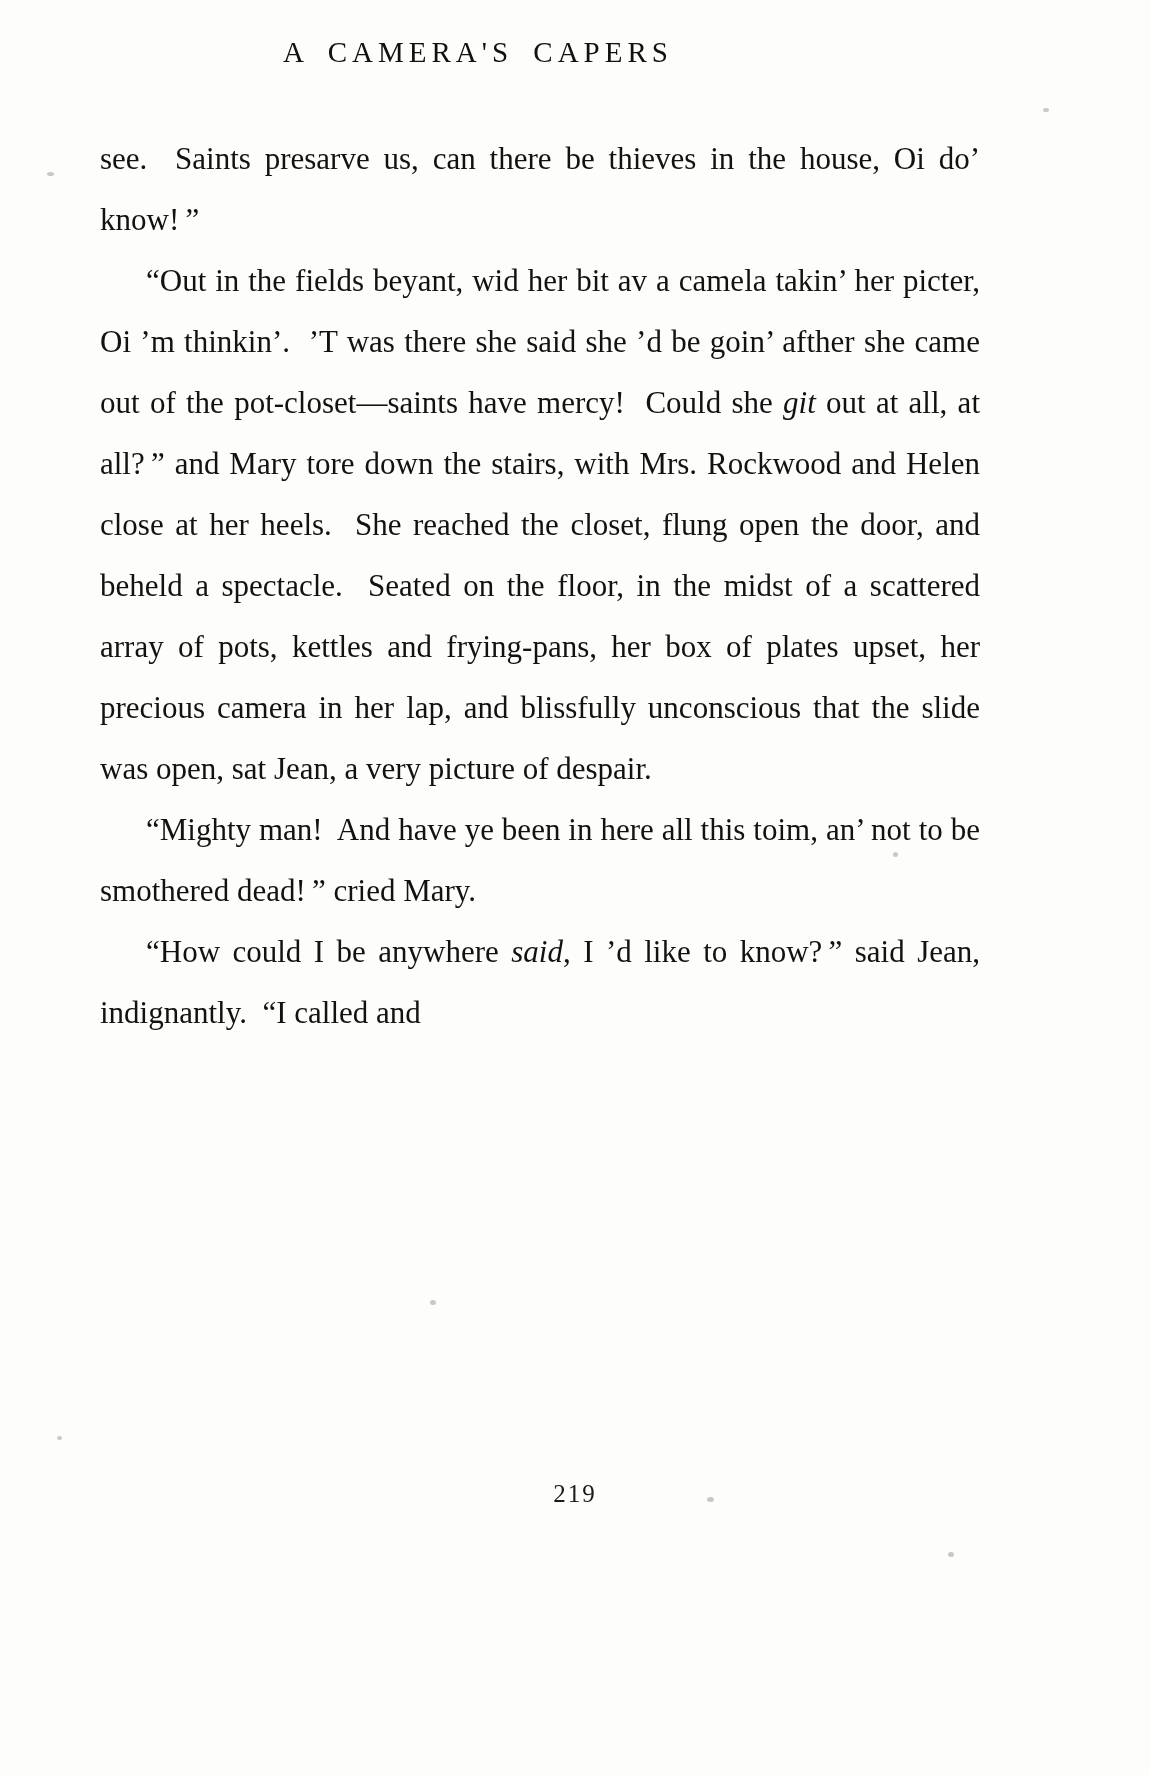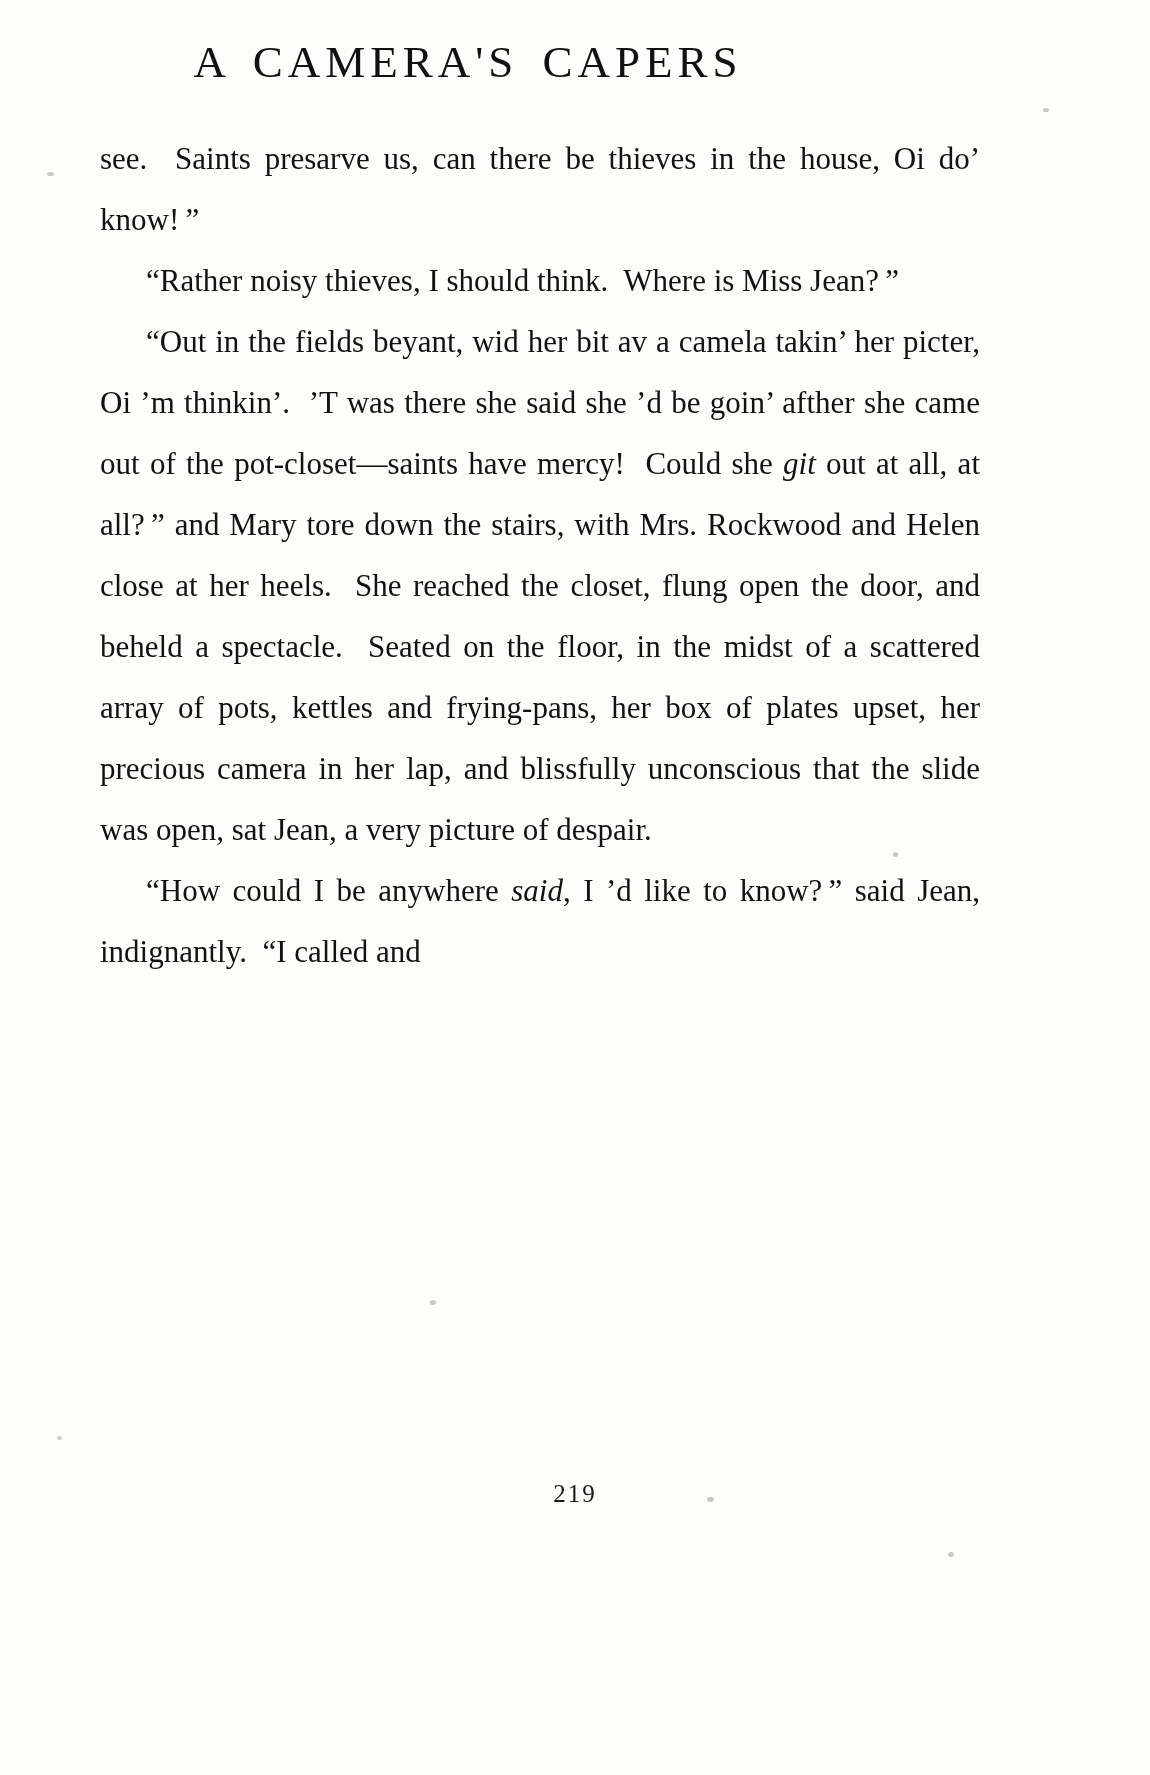--- a/index.html
+++ b/index.html
@@ -21,25 +21,26 @@
     width: 1150px;
     height: 1775px;
     background: #fdfdfb;
   }
   .running-head {
     position: absolute;
     top: 36px;
     left: 0;
     width: 936px;
     text-align: center;
-    font-size: 45px;
+    font-size: 29px;
     letter-spacing: 5px;
     font-weight: 400;
     color: #111;
     word-spacing: 8px;
+    padding-left: 10px;
   }
   .body-text {
     position: absolute;
     top: 128px;
     left: 100px;
     width: 880px;
     font-size: 31px;
     line-height: 61px;
     text-align: justify;
     text-justify: inter-word;
@@ -77,24 +78,24 @@
 <body>
 
 <div class="page">
 
   <div class="running-head">A CAMERA'S CAPERS</div>
 
   <div class="body-text">
 
     <p>see.&nbsp; Saints presarve us, can there be thieves in the house, Oi do’ know! ”</p>
 
-    <p class="indent">“Rather noisy thieves, I should think.&nbsp; Where is Miss Jean? ”</p>
 
     <p class="indent">“Out in the fields beyant, wid her bit av a camela takin’ her picter, Oi ’m thinkin’.&nbsp; ’T was there she said she ’d be goin’ afther she came out of the pot-closet—saints have mercy!&nbsp; Could she <i>git</i> out at all, at all? ” and Mary tore down the stairs, with Mrs. Rockwood and Helen close at her heels.&nbsp; She reached the closet, flung open the door, and beheld a spectacle.&nbsp; Seated on the floor, in the midst of a scattered array of pots, kettles and frying-pans, her box of plates upset, her precious camera in her lap, and blissfully unconscious that the slide was open, sat Jean, a very picture of despair.</p>
 
+    <p class="indent">“Mighty man!&nbsp; And have ye been in here all this toim, an’ not to be smothered dead! ” cried Mary.</p>
 
     <p class="indent">“How could I be anywhere <i>said</i>, I ’d like to know? ” said Jean, indignantly.&nbsp; “I called and</p>
 
   </div>
 
   <div class="folio">219</div>
 
   <span class="speck" style="left:47px; top:172px; width:7px; height:4px;"></span>
   <span class="speck" style="left:1043px; top:108px; width:6px; height:4px;"></span>
   <span class="speck" style="left:893px; top:852px; width:5px; height:5px;"></span>

